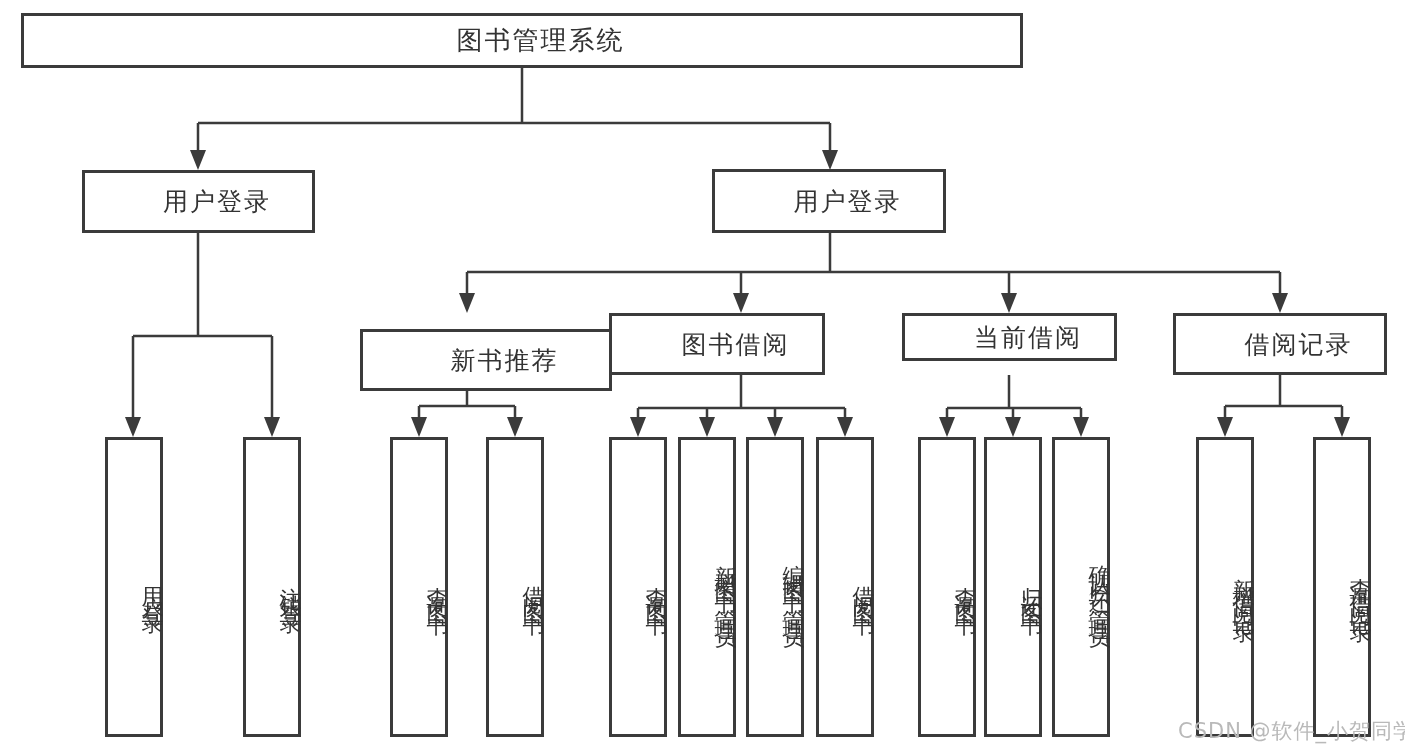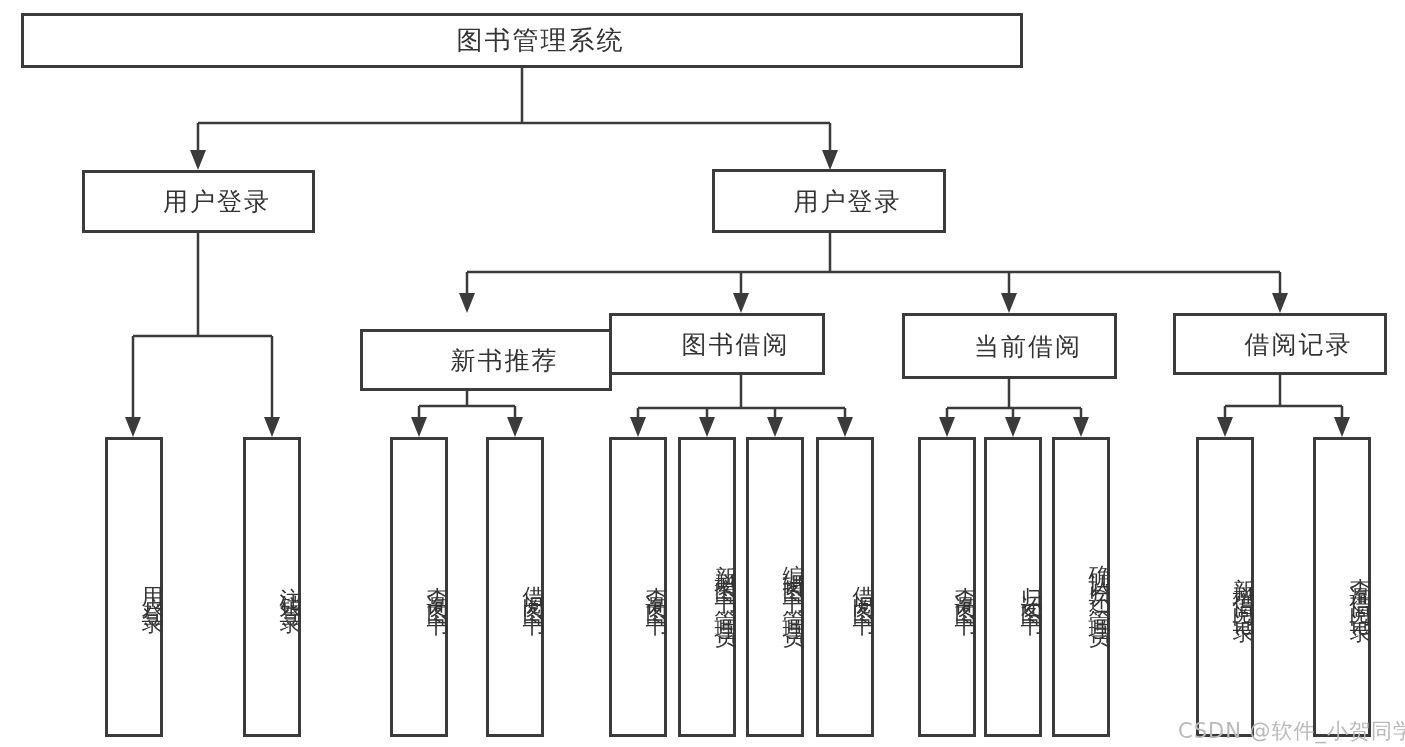--- a/index.html
+++ b/index.html
@@ -112,21 +112,21 @@
   <div class="box h-box" style="left:712px;top:169px;width:234px;height:64px">
     <span>用户登录</span>
   </div>
 
   <div class="box h-box" style="left:360px;top:329px;width:252px;height:62px">
     <span>新书推荐</span>
   </div>
   <div class="box h-box" style="left:609px;top:313px;width:216px;height:62px">
     <span>图书借阅</span>
   </div>
-  <div class="box h-box" style="left:902px;top:313px;width:215px;height:66px">
+  <div class="box h-box" style="left:902px;top:313px;width:215px;height:48px">
     <span>当前借阅</span>
   </div>
   <div class="box h-box" style="left:1173px;top:313px;width:214px;height:62px">
     <span>借阅记录</span>
   </div>
 
   <div class="box v-box" style="left:105px;top:437px;width:58px;height:300px">
     <span>用户登录</span>
   </div>
   <div class="box v-box" style="left:243px;top:437px;width:58px;height:300px">

